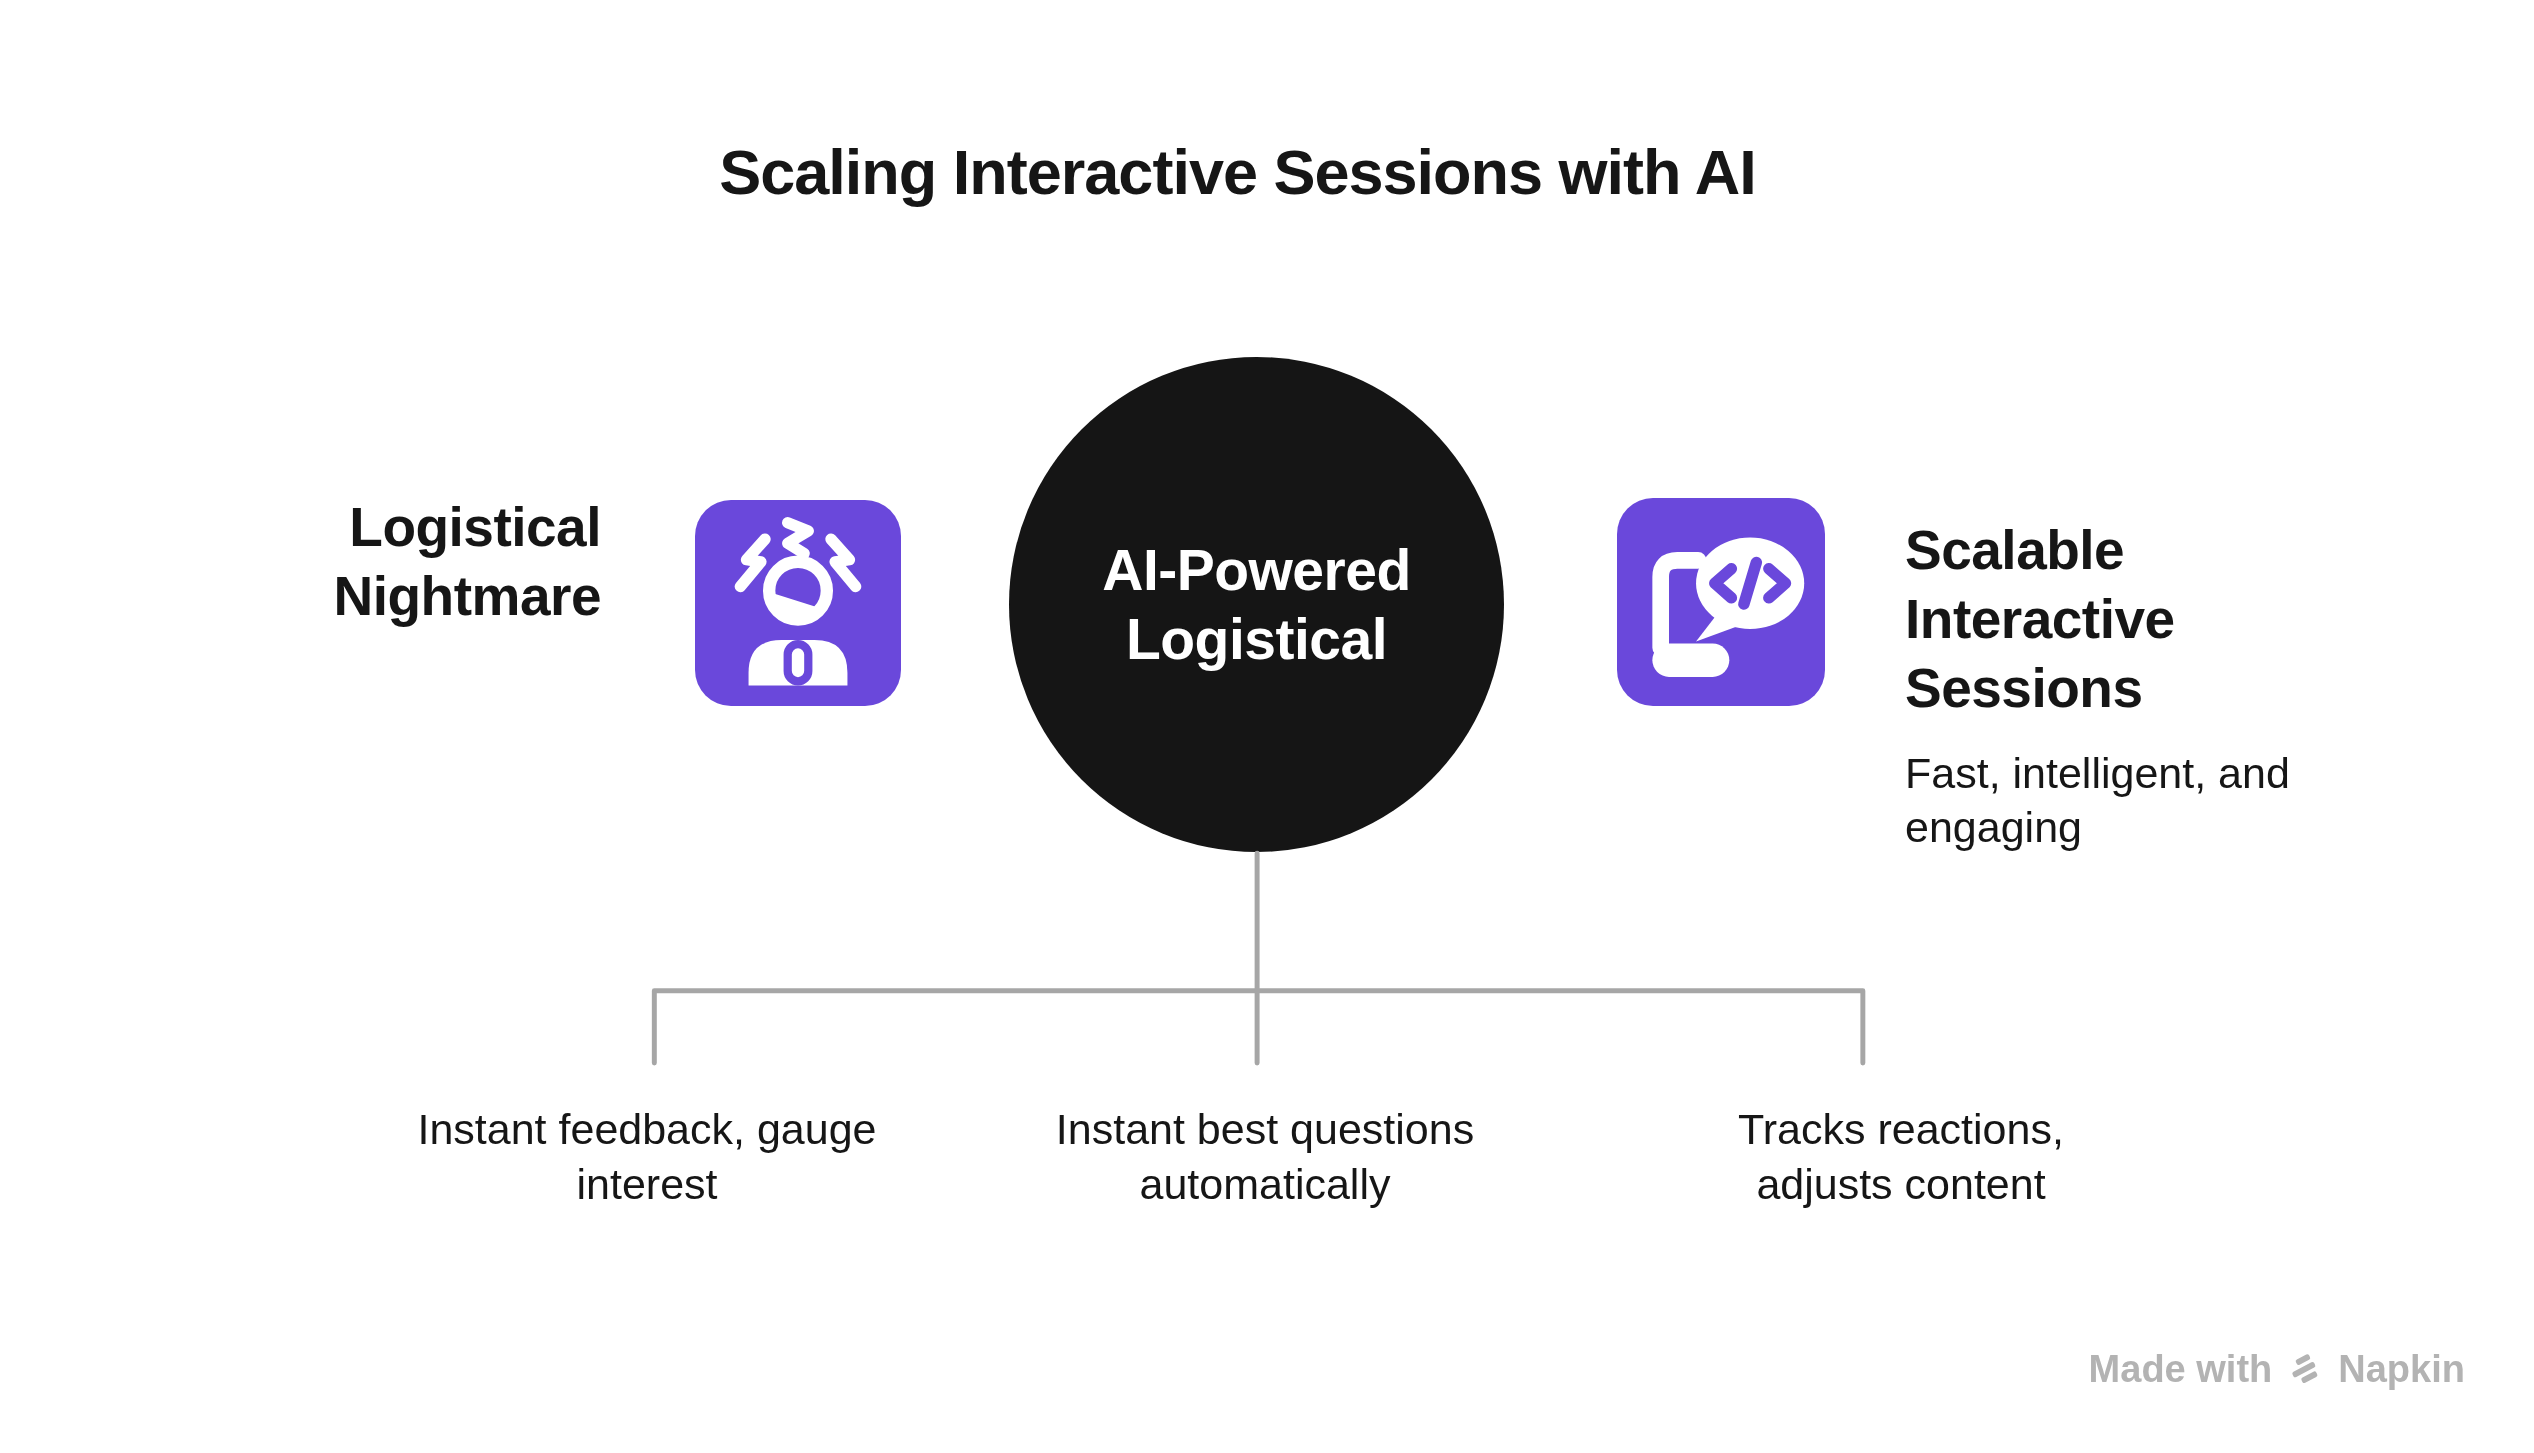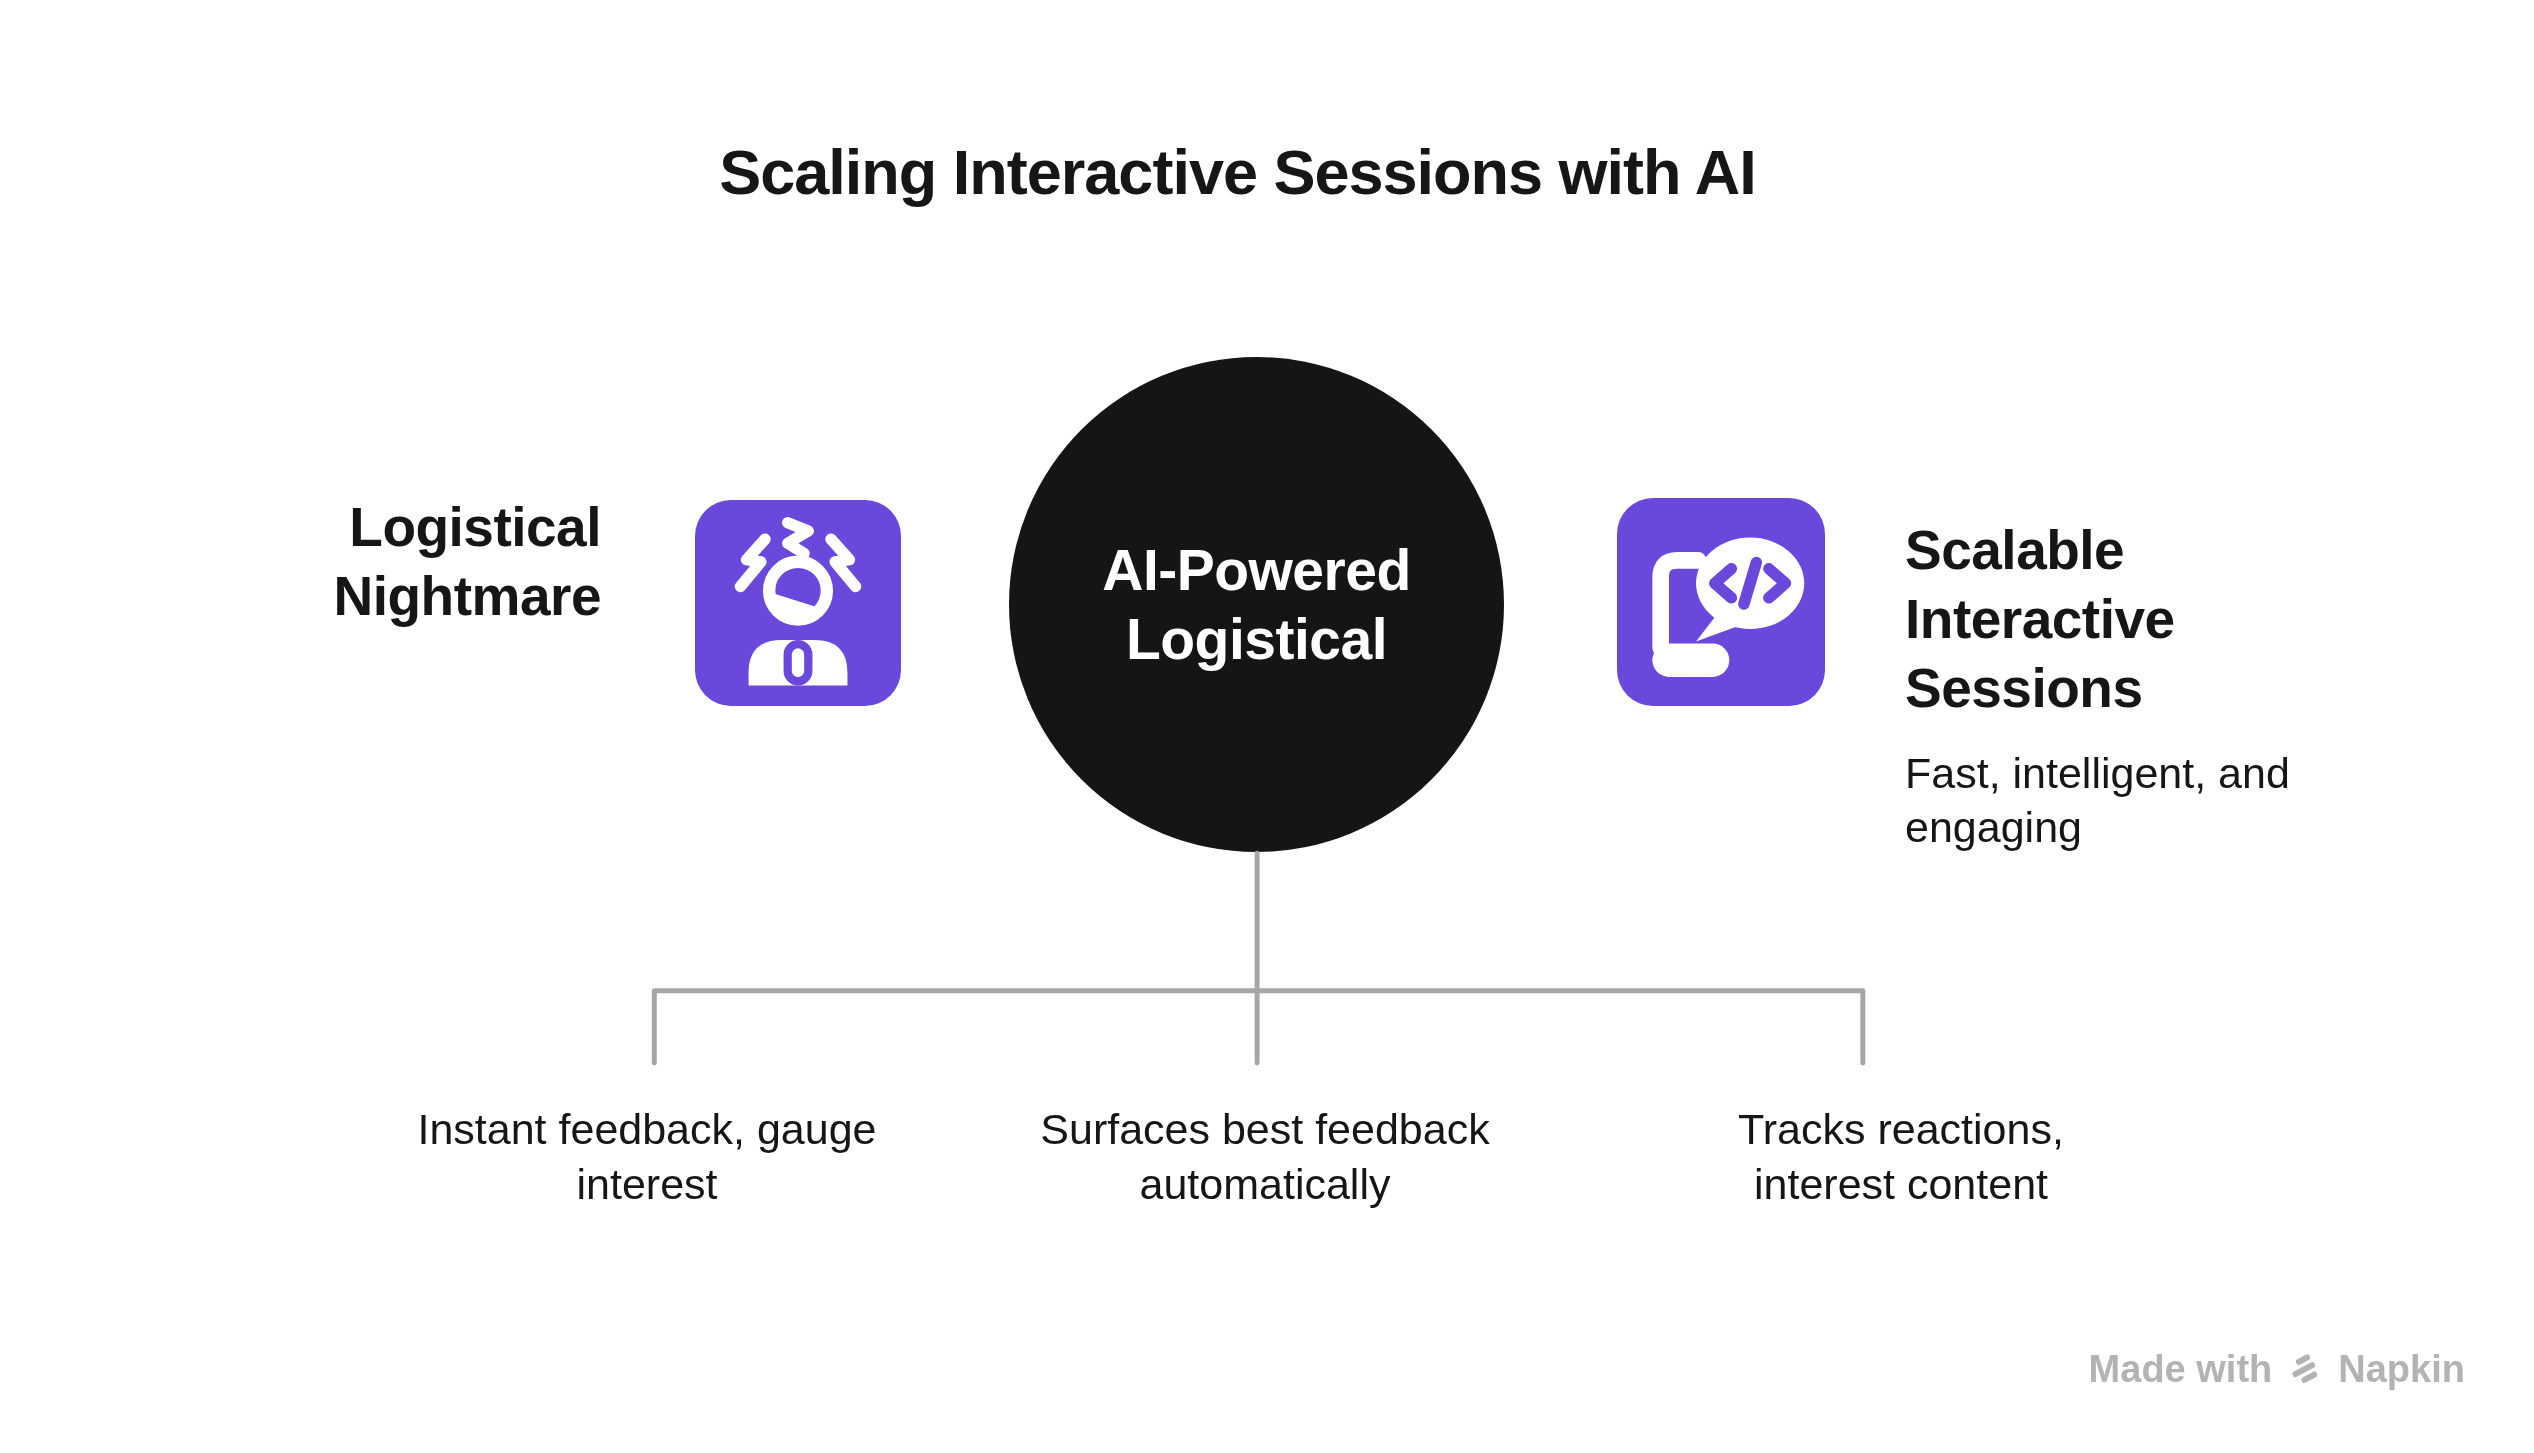--- a/index.html
+++ b/index.html
@@ -185,24 +185,24 @@
 Sessions</div>
   <div class="desc right-desc pre">Fast, intelligent, and
 engaging</div>
 
   <svg class="connector-svg" viewBox="0 0 2560 1468">
     <path d="M1270 862 L1270 1001 M661 1001 L1882 1001 M661 1001 L661 1074 M1882 1001 L1882 1074 M1270 1001 L1270 1074" fill="none" stroke="var(--line)" stroke-width="5" stroke-linecap="round" stroke-linejoin="round"></path>
   </svg>
 
   <div class="branch-label branch-1 pre">Instant feedback, gauge
 interest</div>
-  <div class="branch-label branch-2 pre">Surfaces best feedback
+  <div class="branch-label branch-2 pre">Instant best questions
 automatically</div>
   <div class="branch-label branch-3 pre">Tracks reactions,
-interest content</div>
+adjusts content</div>
 
   <div class="footer">
     <span>Made with</span>
     <svg viewBox="0 0 24 24" aria-hidden="true">
       <g transform="rotate(-28 12 12)" fill="var(--footer-gray)">
         <rect x="9.5" y="4.5" width="8.5" height="3.4" rx="1.2"></rect>
         <rect x="4.5" y="9.8" width="14" height="3.4" rx="1.2"></rect>
         <rect x="7.5" y="15.1" width="9.5" height="3.4" rx="1.2"></rect>
       </g>
     </svg>

